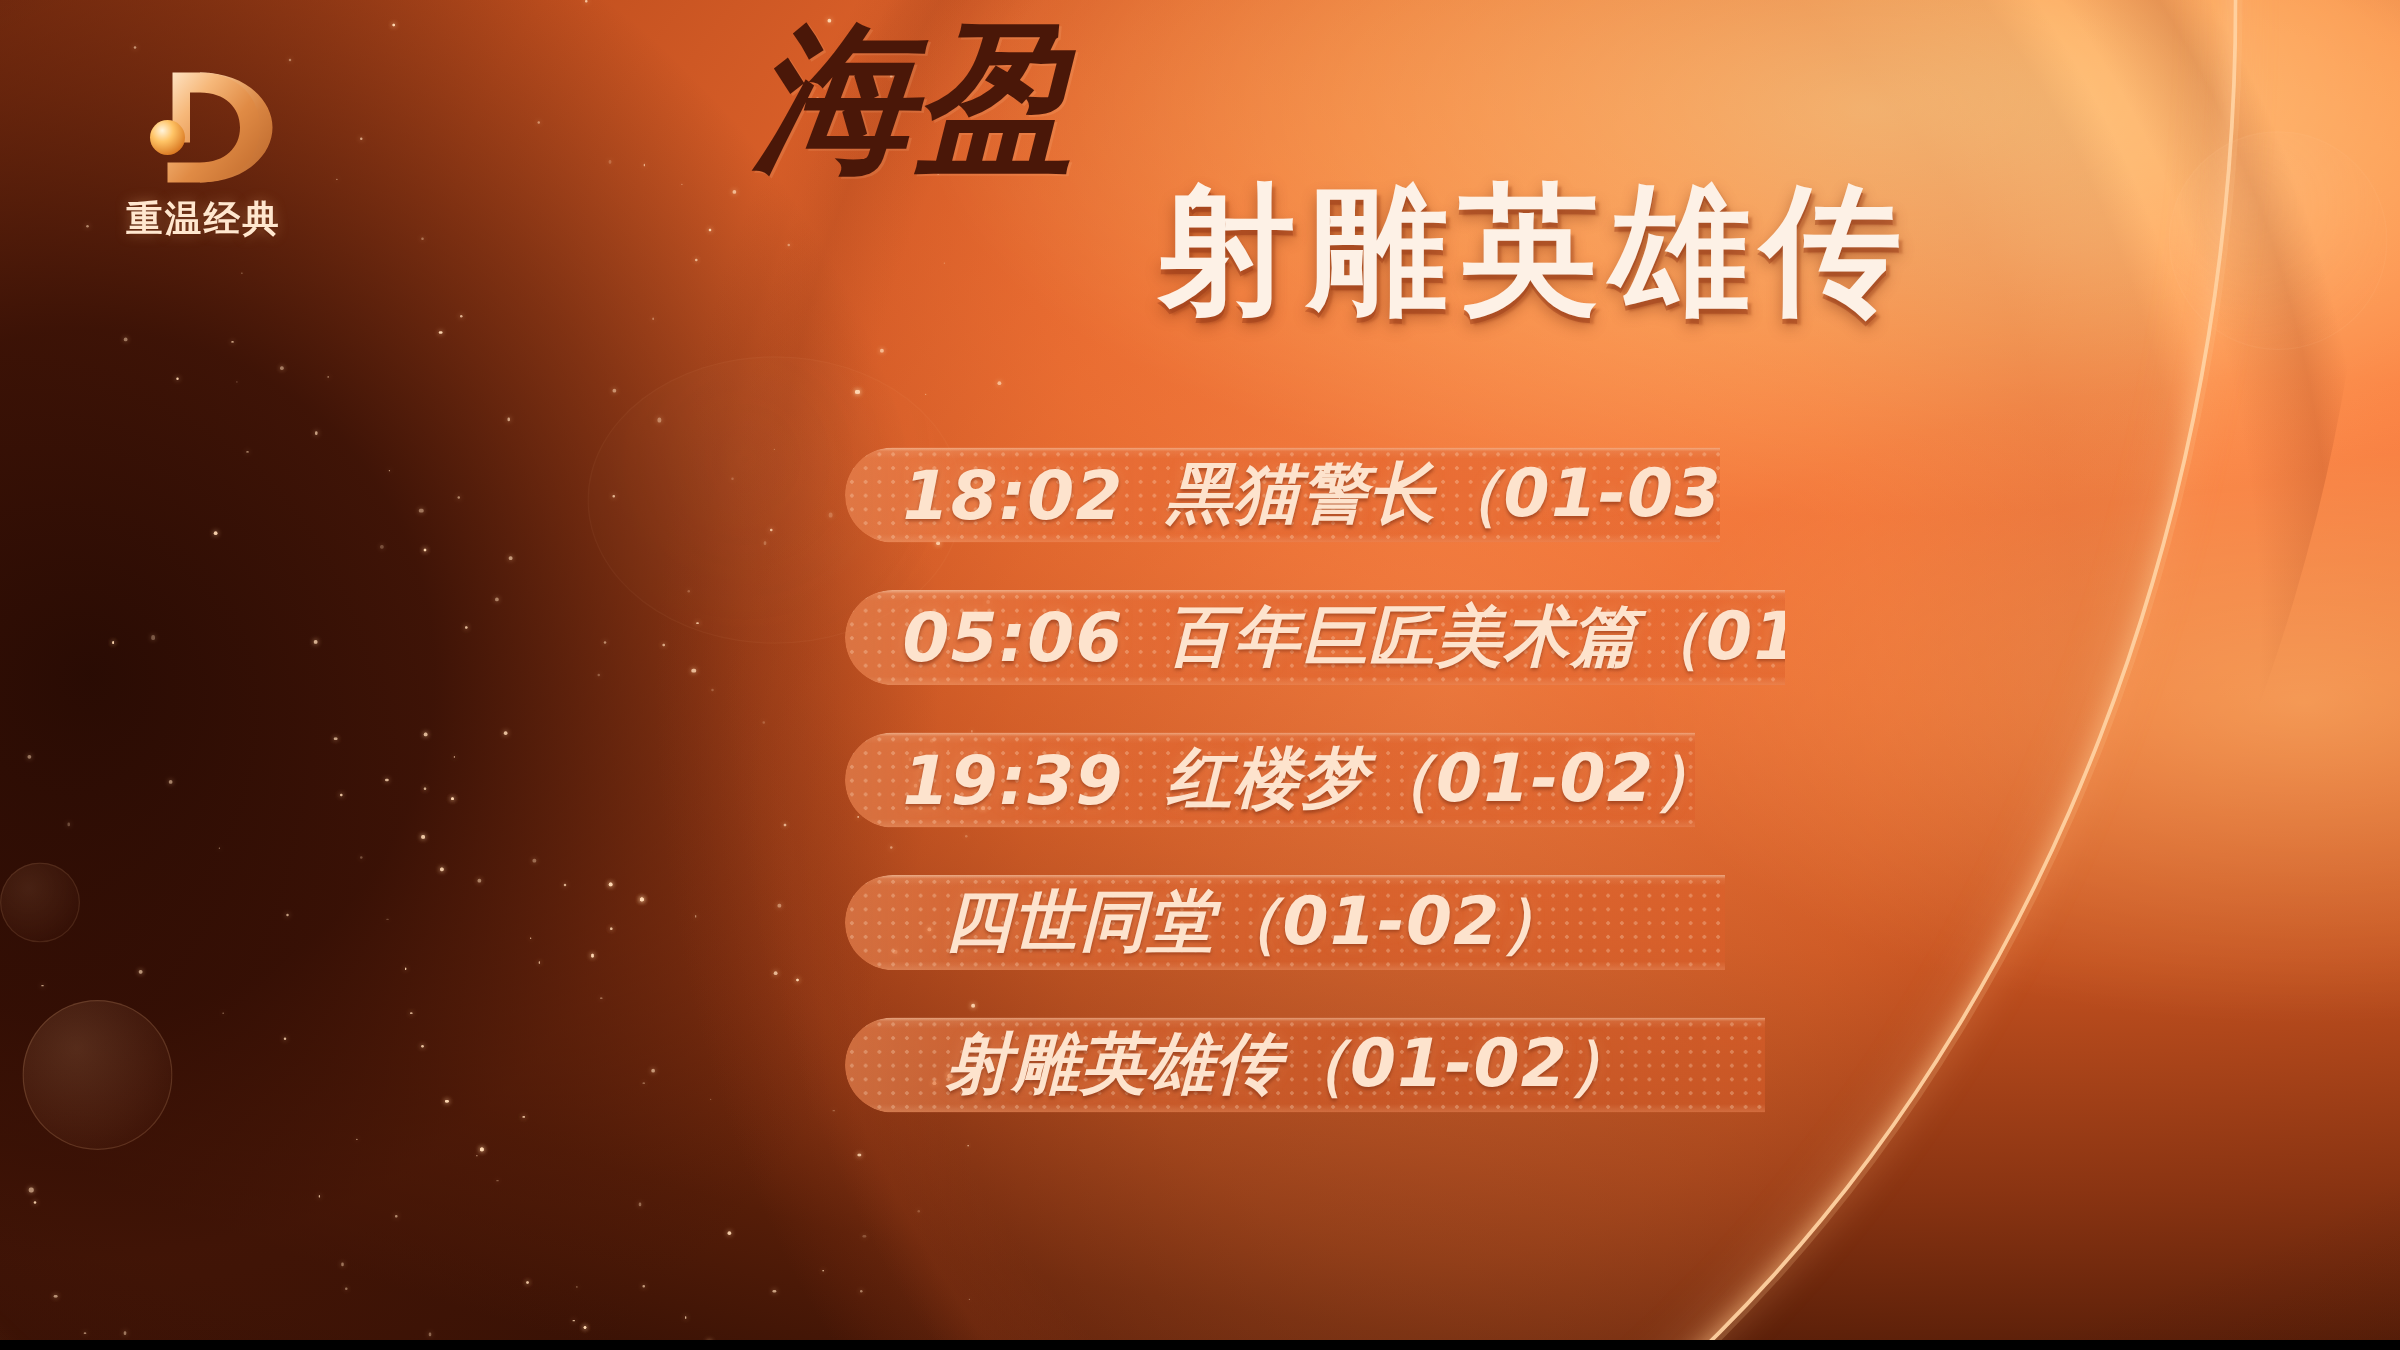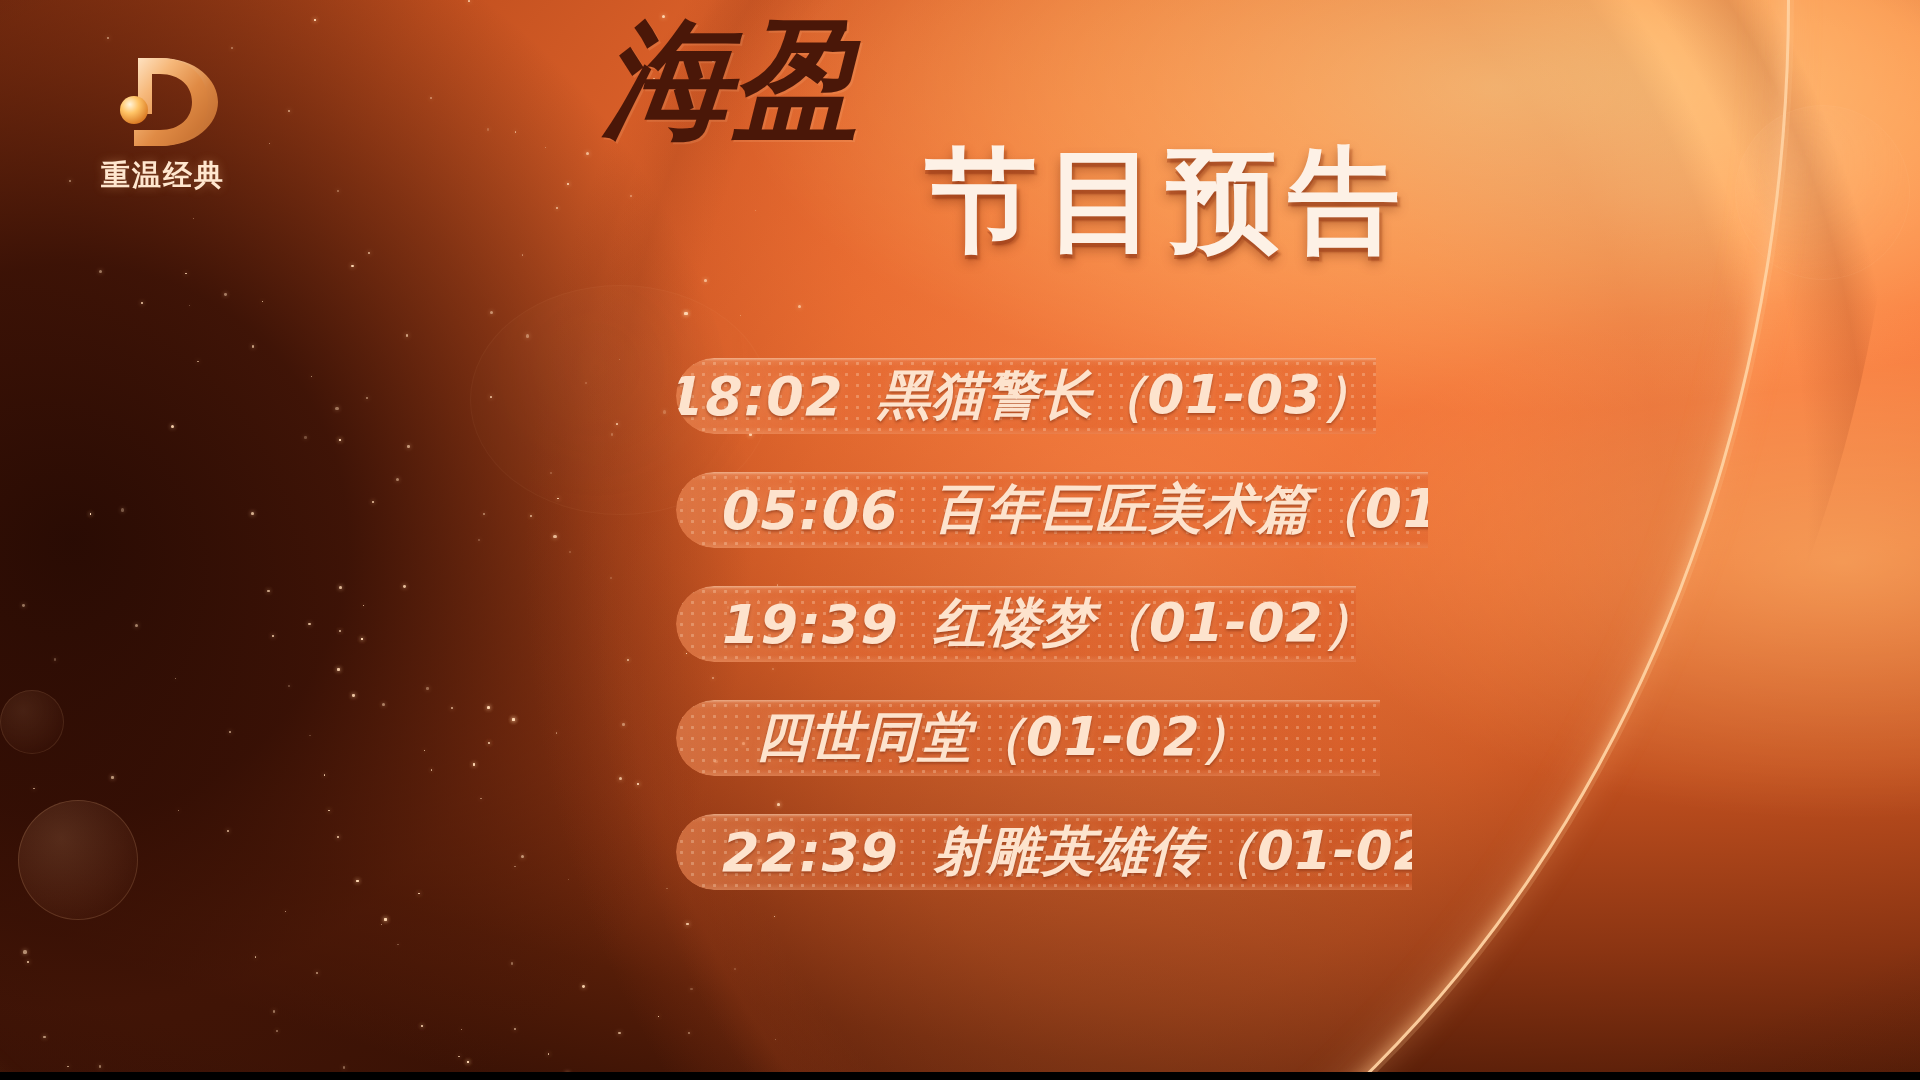--- a/index.html
+++ b/index.html
@@ -463,25 +463,25 @@
 
       <circle cx="30" cy="58" r="14" fill="url(#rgBall)"></circle>
     </svg>
     <div class="logo-text">重温经典</div>
   </div>
 
   <div class="title-block">
     <div class="title-row1">
       <span class="cn-brand">海盈</span>
     </div>
-    <div class="title-row2">节目预告</div>
+    <div class="title-row2">射雕英雄传</div>
   </div>
 
   <div class="schedule" id="schedule">
-      <div class="pill" style="width: 700px; justify-content: flex-end;">
+      <div class="pill" style="width: 700px;">
         <div class="pill-inner">
           <span class="p-time">18:02</span>
           <span class="p-gap"></span>
           <span class="p-name">黑猫警长（01-03）</span>
         </div>
       </div>
       <div class="pill" style="width: 752px;">
         <div class="pill-inner">
           <span class="p-time">05:06</span>
           <span class="p-gap"></span>
@@ -496,21 +496,20 @@
         </div>
       </div>
       <div class="pill" style="width: 704px;">
         <div class="pill-inner">
           <span class="p-gap"></span>
           <span class="p-name">四世同堂（01-02）</span>
         </div>
       </div>
       <div class="pill" style="width: 736px;">
         <div class="pill-inner">
-          <span class="p-time">22:39</span>
           <span class="p-gap"></span>
           <span class="p-name">射雕英雄传（01-02）</span>
         </div>
       </div>
     </div>
 
   <div class="letterbox"></div>
 </div>
 
 </body></html>

